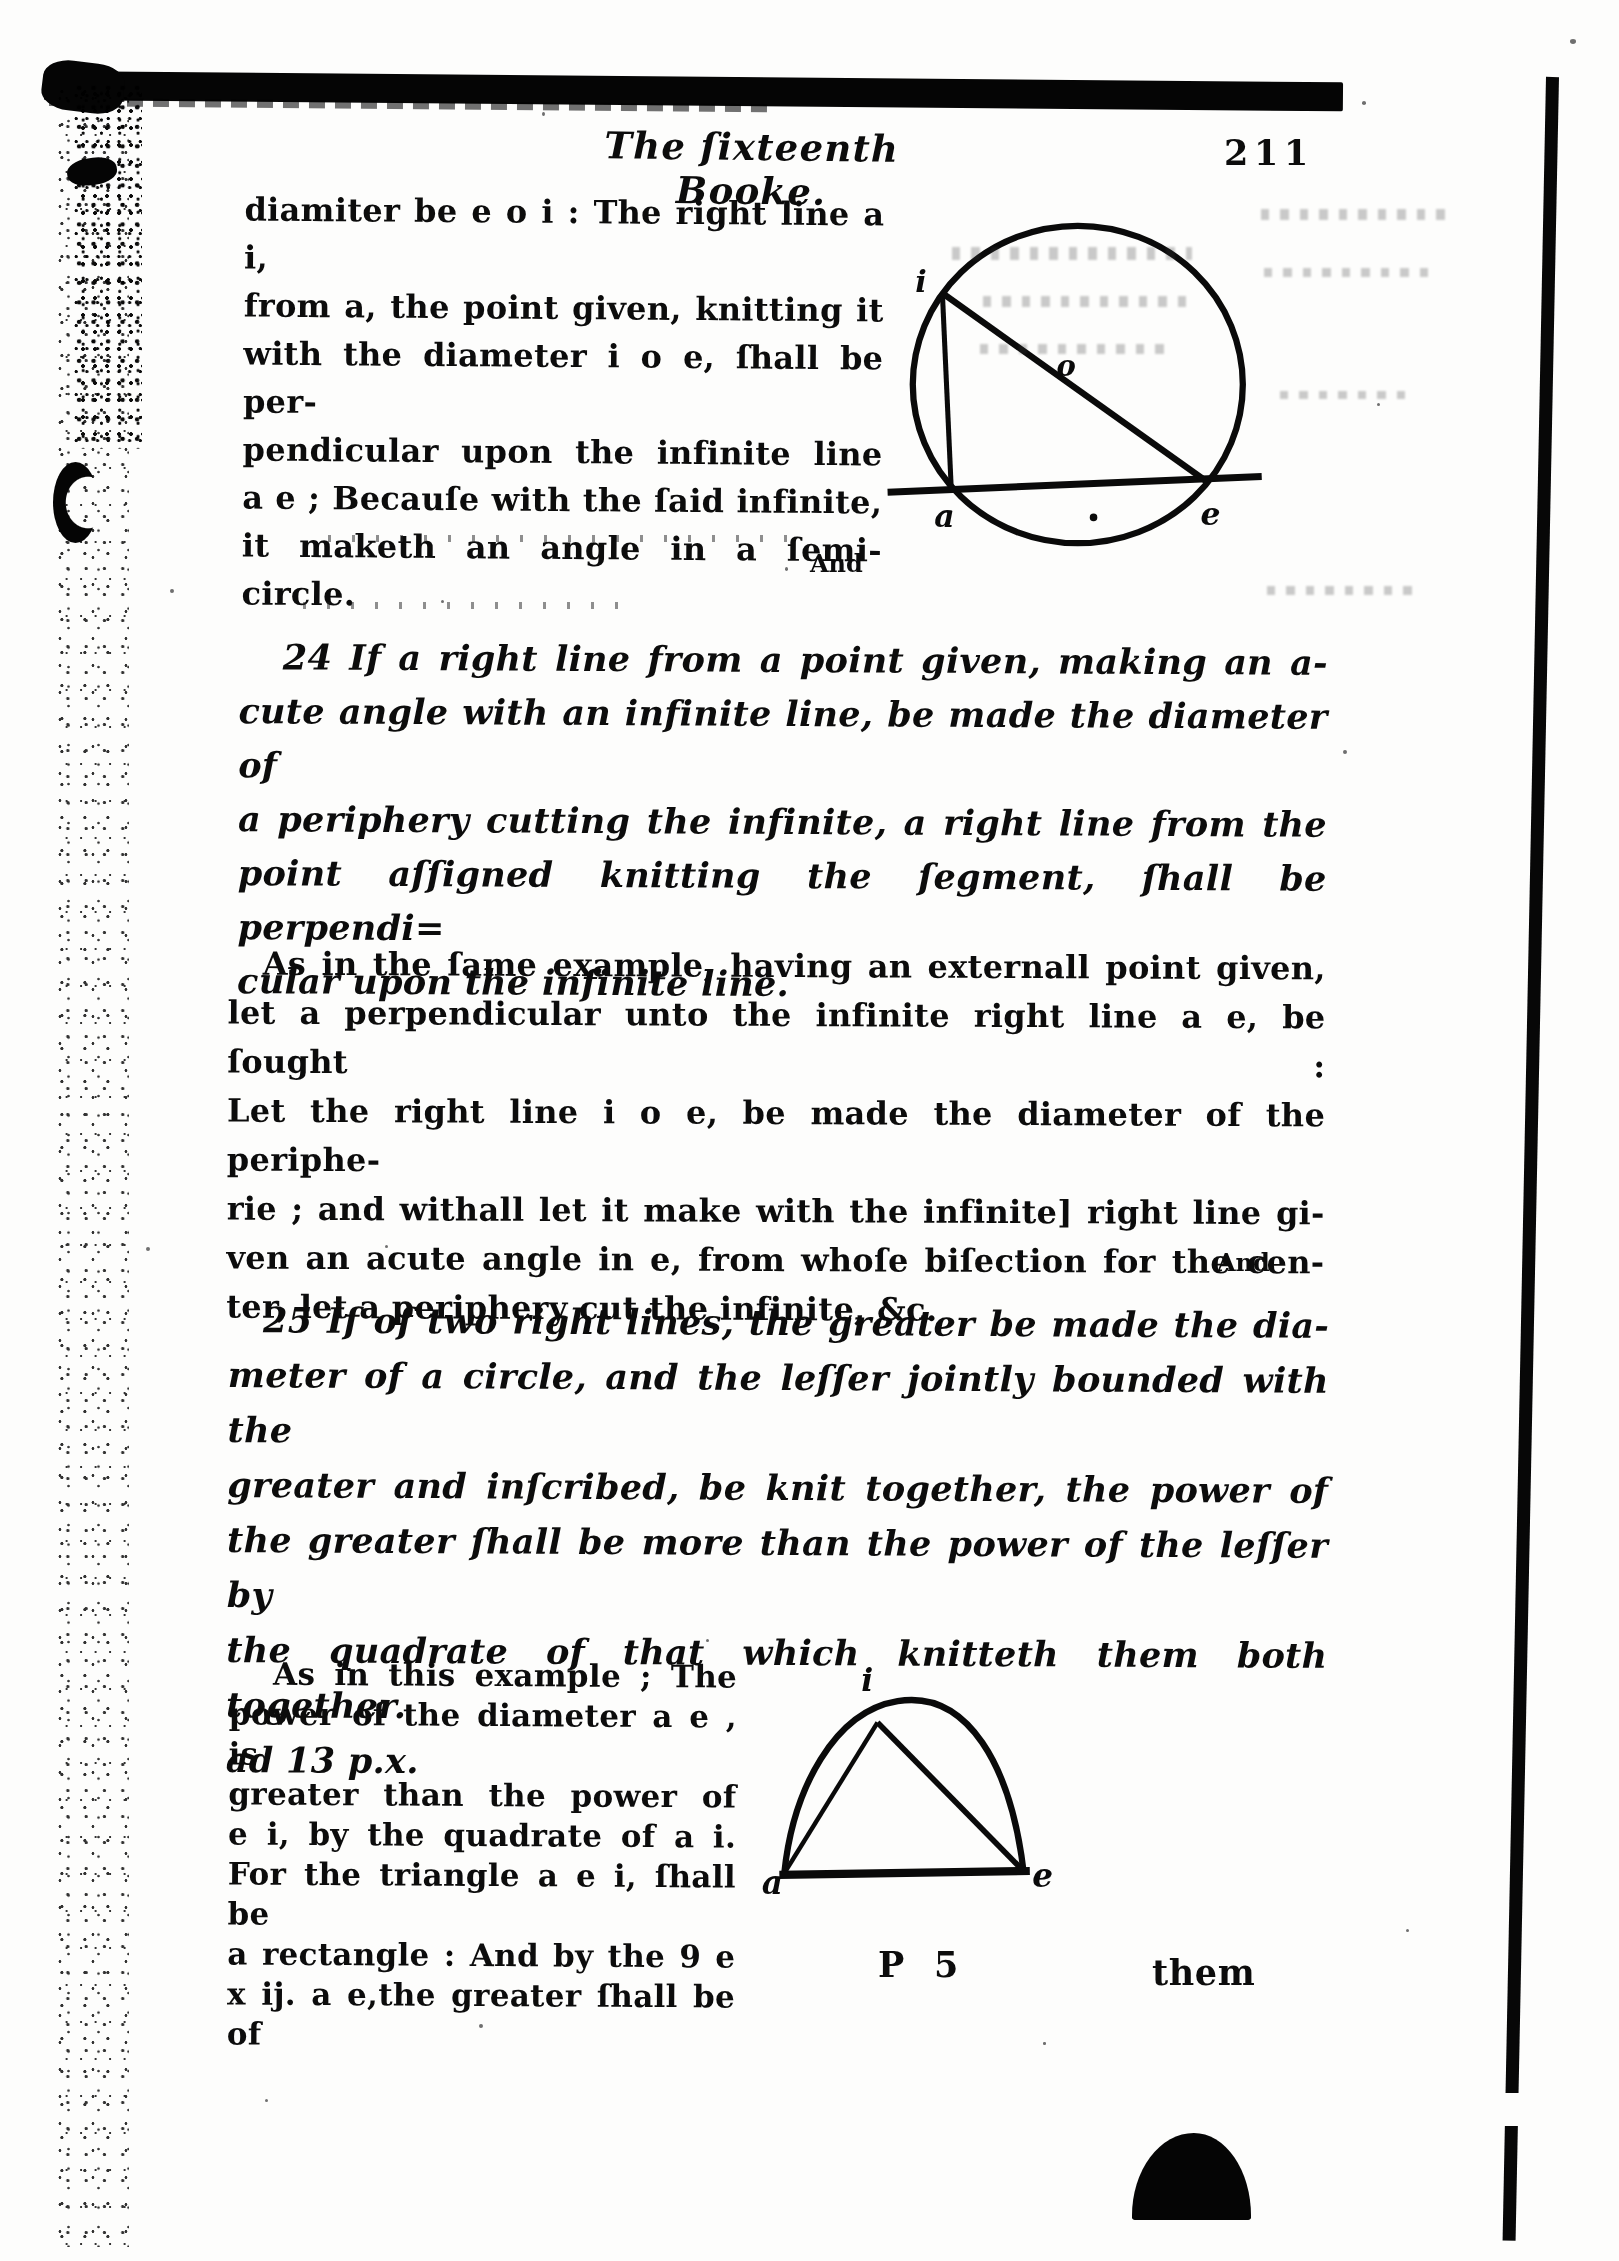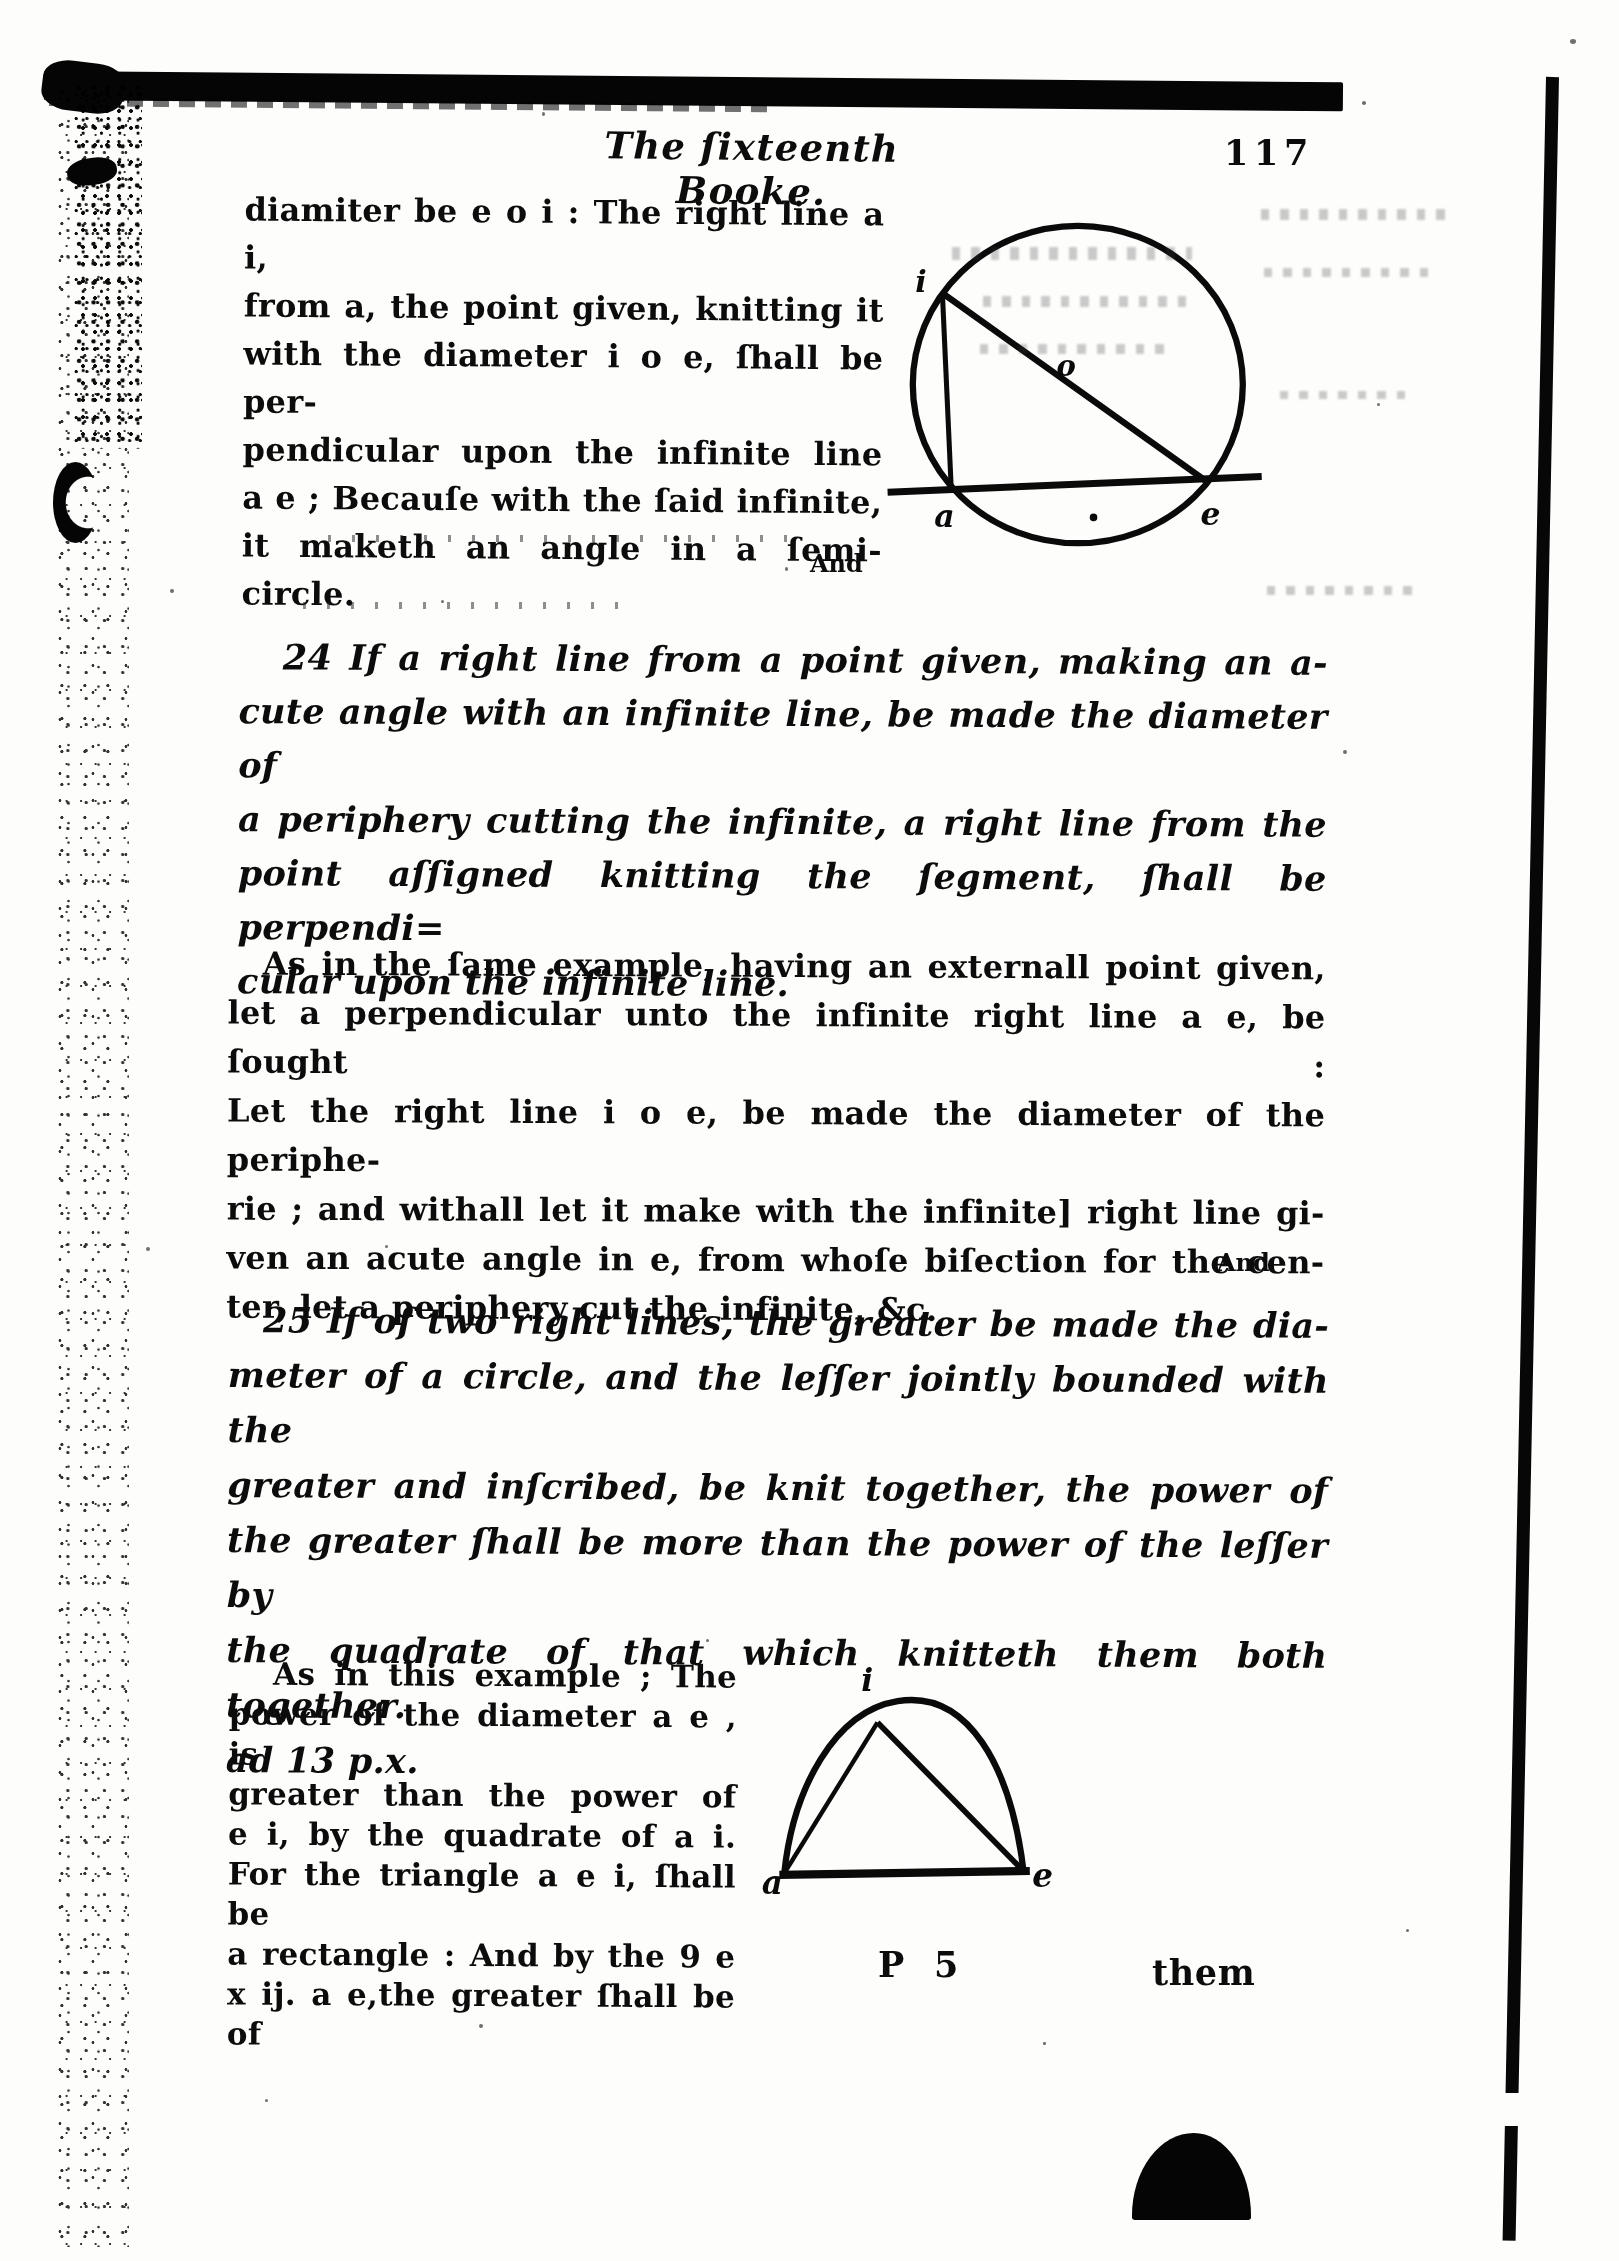--- a/index.html
+++ b/index.html
@@ -81,21 +81,21 @@
   <div class="corner-blob"></div>
   <div class="left-band"></div>
   <div class="left-band-top"></div>
   <div class="band-blob1"></div>
   <div class="band-crescent"></div>
   <div class="right-rule"></div>
   <div class="rule-gap"></div>
   <div class="hill-blob"></div>
 
   <div class="hdr-title">The ſixteenth Booke.</div>
-  <div class="hdr-pageno">117</div>
+  <div class="hdr-pageno">211</div>
 
   <div class="block p1 roman">
     <div class="ln">diamiter be e o i : The right line a i,</div>
     <div class="ln">from a, the point given, knitting it</div>
     <div class="ln">with the diameter i o e, ſhall be per-</div>
     <div class="ln">pendicular upon the infinite line</div>
     <div class="ln">a e ; Becauſe with the ſaid infinite,</div>
     <div class="ln">it maketh an angle in a ſemi-</div>
     <div class="ln last">circle.</div>
   </div>

